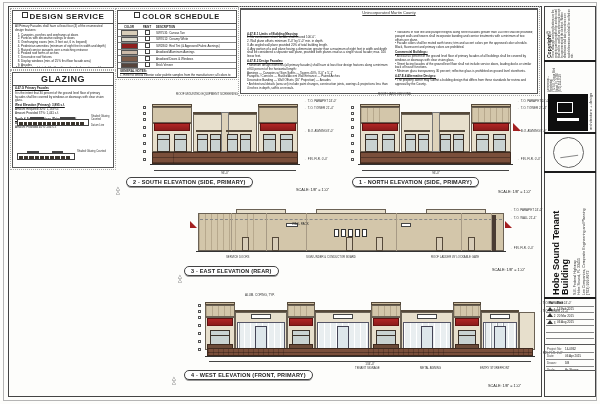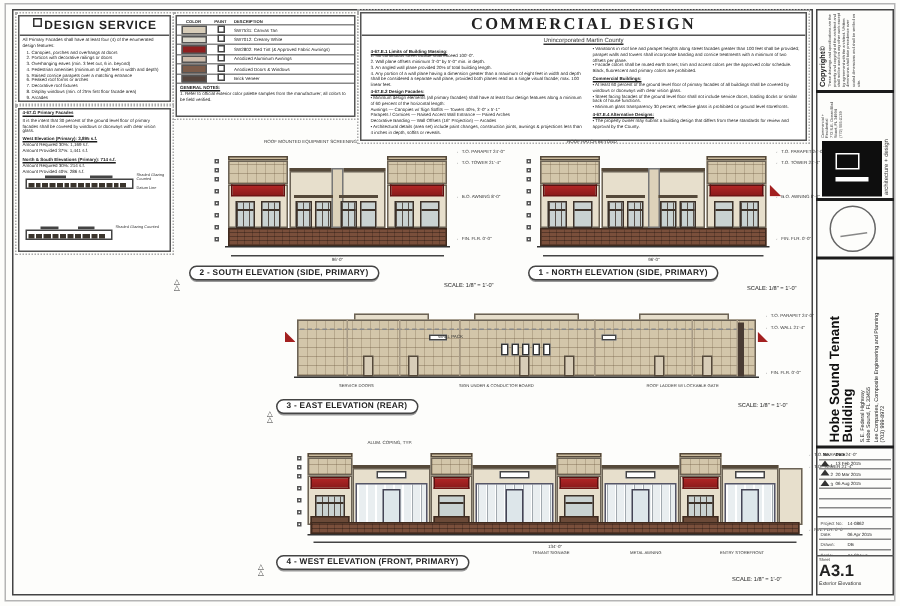--- a/index.html
+++ b/index.html
@@ -105,20 +105,21 @@
         <li class="tline">Peaked roof forms or arches</li>
         <li class="tline">Decorative roof fixtures</li>
         <li class="tline">Display windows (min. of 25% first floor facade area)</li>
         <li class="tline">Arcades</li>
         <li class="tline">Architectural details (tiled hard-trowel work, decorative moldings, or pediments; offset planes min. 16 in. depth and/or height)</li>
       </ol>
 
   </div>
 
   <div class="abs panel" style="left:117px;top:10px;width:120px;height:68px;">
+    <div class="phead" style="font-size:7.5px;"><span class="hicon"></span><span>COLOR SCHEDULE</span></div>
     <div class="cs-hrow" id="cs-cols">
         <div class="cs-c1">COLOR</div>
         <div class="cs-c2">PAINT</div>
         <div class="cs-c3">DESCRIPTION</div>
       </div>
     <div id="cs-rows">
         <div class="cs-row">
           <div class="cs-c1"><span class="swatch" style="background: rgb(216, 205, 185);"></span></div>
           <div class="cs-c2"><span class="chk"></span></div>
           <div class="cs-c3">SW7531: Canvas Tan</div>
@@ -149,21 +150,20 @@
           <div class="cs-c3">Brick Veneer</div>
         </div>
       </div>
     <div class="tline nhead" style="margin:1px 2px 0;">GENERAL NOTES:</div>
     <div style="margin:0 2px;">
         <div class="tline">1. Refer to official exterior color palette samples from the manufacturer; all colors to be field verified.</div>
       </div>
   </div>
 
   <div class="abs panel" style="left:240px;top:8px;width:298px;height:86px;">
-    <div class="cd-title">COMMERCIAL DESIGN</div>
     <div style="border-top:1px solid #555;"></div>
     <div class="cd-sub">Unincorporated Martin County</div>
     <div class="abs" style="left:6px;top:22px;width:142px;height:62px;overflow:hidden;">
         <div class="tline nhead">4-67.E.1 Limits of Building Massing:</div>
         <div class="tline">1.  No continuous street facade shall exceed 100'-0".</div>
         <div class="tline">2.  Wall plane offsets minimum 3'-0" by 5'-0" min. in depth.</div>
         <div class="tline">3.  An angled wall plane provided 20% of total building length.</div>
         <div class="tline">4.  Any portion of a wall plane having a dimension greater than a maximum of eight feet in width and depth shall be considered a separate wall plane, provided both planes read as a single visual facade; max. 100 linear feet.</div>
         <div class="tline nhead">4-67.E.2 Design Facades:</div>
         <div class="tline">•  Minimum design elements (all primary facades) shall have at least four design features along a minimum of 60 percent of the horizontal length:</div>
@@ -178,20 +178,21 @@
         <div class="tline nhead">Commercial Buildings:</div>
         <div class="tline">•  At least 60 percent of the ground level floor of primary facades of all buildings shall be covered by windows or doorways with clear vision glass.</div>
         <div class="tline">•  Street facing facades of the ground level floor shall not include service doors, loading docks or similar back of house functions.</div>
         <div class="tline">•  Minimum glass transparency 30 percent; reflective glass is prohibited on ground level storefronts.</div>
         <div class="tline nhead">4-67.E.4 Alternative Designs:</div>
         <div class="tline">•  The property owner may submit a building design that differs from these standards for review and approval by the County.</div>
       </div>
   </div>
 
   <div class="abs panel" style="left:12px;top:72px;width:102px;height:96px;">
+    <div class="phead" style="font-size:9px;"><span>GLAZING</span></div>
     <div class="tline nhead" style="margin:1px 2px 0;">4-67.G Primary Facades</div>
     <div class="pintro">It is the intent that 30 percent of the ground level floor of primary facades shall be covered by windows or doorways with clear vision glass.</div>
     <div class="tline nhead" style="margin:1px 2px 0;">West Elevation (Primary): 3,895 s.f.</div>
     <div class="tline" style="margin:0 2px;">Amount Required 30%: 1,169 s.f.</div>
     <div class="tline" style="margin:0 2px;">Amount Provided 37%: 1,441 s.f.</div>
     <div class="abs" id="gz-strip1" style="left:4px;top:44px;width:72px;height:10px;">
         <div class="abs gz-strip" style="left: 0px; top: 2px; width: 72px; height: 7px;"></div>
         <div class="abs gz-strip" style="left: 12.96px; top: 0px; width: 14.4px; height: 2px;"></div>
         <div class="abs gz-strip" style="left: 43.2px; top: 0px; width: 14.4px; height: 2px;"></div>
         <div class="abs gz-cell" style="left: 2px; top: 5px; width: 3.71429px; height: 3px;"></div>
@@ -507,18 +508,13 @@
       <div class="fld-row">
         <div class="fld-l">Drawn:</div>
         <div class="fld-v">DB</div>
       </div>
       <div class="fld-row">
         <div class="fld-l">Scale:</div>
         <div class="fld-v">As Shown</div>
       </div>
     </div>
 
-  <div class="abs" style="left:546px;top:371px;width:48px;height:25px;">
-    <div style="font-size:2.8px;color:#444;">Sheet</div>
-    <div class="sheetno">A3.1</div>
-    <div style="font-size:3.4px;color:#333;">Exterior Elevations</div>
-  </div>
 </div>
 
 </body></html>

